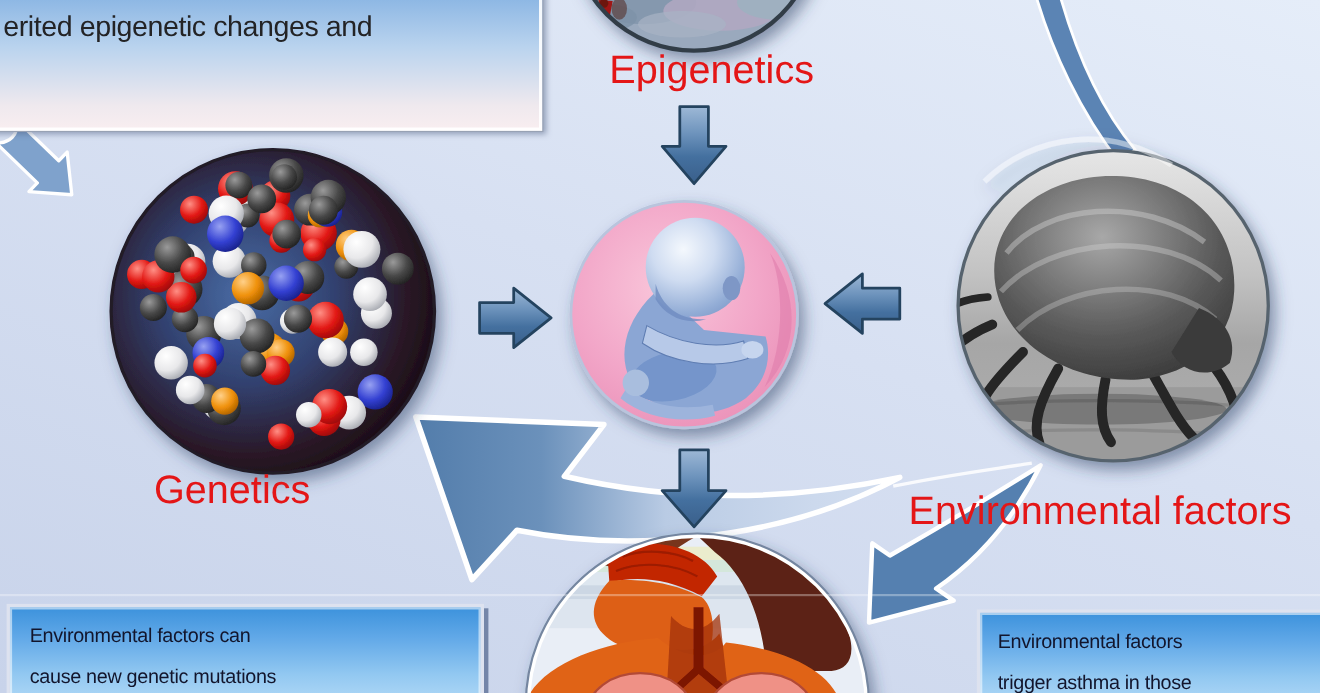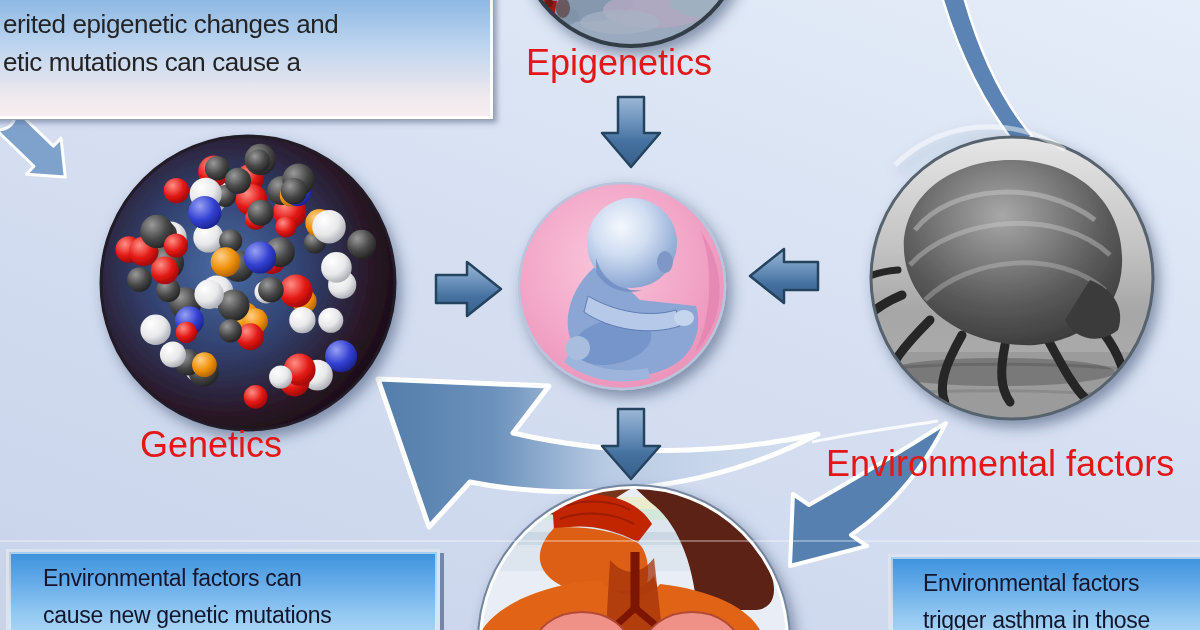--- a/index.html
+++ b/index.html
@@ -3,39 +3,39 @@
 <meta charset="utf-8">
 <style>
   html,body{margin:0;padding:0;}
   #stage{
     position:relative;width:1200px;height:630px;overflow:hidden;
     background:linear-gradient(200deg,#e5edf9 0%,#d7e0f2 45%,#c8d3ea 100%);
     font-family:"Liberation Sans",sans-serif;
   }
   #art{position:absolute;left:0;top:0;}
   .red-label{position:absolute;color:#e41617;font-size:36px;white-space:nowrap;}
-  #lbl-epi{left:526px;top:42px;width:214px;text-align:left;}
+  #lbl-epi{left:526px;top:42px;width:214px;text-align:right;}
   #lbl-gen{left:140px;top:424px;}
   #lbl-env{left:826px;top:443px;}
   .box{position:absolute;}
   #box-tl{
     left:-18px;top:-10px;width:512px;height:130px;padding:14px 0 0 20px;box-sizing:border-box;
     background:linear-gradient(180deg,#85b2e2 0%,#b9d3ee 40%,#efe9ee 82%,#f9eef0 100%);
     border:1px solid #98a2b4;
     box-shadow:inset 0 0 0 3px rgba(255,255,255,.9),3px 3px 5px rgba(80,95,130,.5);
   }
   #box-tl .bl{font-size:26px;line-height:38px;letter-spacing:-.4px;color:#232325;white-space:nowrap;}
   .blue-box{
     background:linear-gradient(180deg,#3c92dc 0%,#62a9e8 30%,#92c8f1 65%,#b9ddf8 100%);
     border:3px solid #dde2ef;box-sizing:border-box;
     box-shadow:inset 0 0 0 2px rgba(255,255,255,.55),4px 4px 0 rgba(28,52,100,.5);
   }
   #box-bl{left:6px;top:549px;width:434px;height:100px;padding:8px 0 0 18px;}
   #box-br{left:888px;top:554px;width:404px;height:96px;padding:8px 0 0 16px;}
-  .blue-box .bl{font-size:23px;line-height:37px;letter-spacing:-.3px;color:#12152c;white-space:nowrap;margin-left:16px;}
+  .blue-box .bl{font-size:18px;line-height:37px;letter-spacing:-.3px;color:#12152c;white-space:nowrap;}
   #hline{position:absolute;left:0;top:540px;width:100%;height:2px;background:rgba(255,255,255,.32);}
 </style>
 </head>
 <body>
 
 <div id="stage">
 
 <svg id="art" width="1200" height="630" viewBox="0 0 1200 630">
   <defs>
     <filter id="ds" x="-30%" y="-30%" width="160%" height="160%">
@@ -307,21 +307,20 @@
     <path d="M 618 409 L 644 409 L 644 446 L 660 446 L 631 479 L 602 446 L 618 446 Z" fill="url(#arrG)" stroke="#24435f" stroke-width="2.5" stroke-linejoin="round"></path>
   </g>
 
   <g transform="translate(16,110) rotate(44)">
     <path d="M 0 0 L 52 0 L 52 -11 L 82 14 L 52 39 L 52 28 L 0 28 C 9 19 9 9 0 0 Z" fill="#7fa2cc" stroke="#ffffff" stroke-width="3" stroke-linejoin="round"></path>
   </g>
 </svg>
 
 <div class="box" id="box-tl">
   <div class="bl">erited epigenetic changes and</div>
-  <div class="bl">etic mutations can cause a</div>
 </div>
 
 <div class="box blue-box" id="box-bl">
   <div class="bl">Environmental factors can</div>
   <div class="bl">cause new genetic mutations</div>
 </div>
 
 <div class="box blue-box" id="box-br">
   <div class="bl">Environmental factors</div>
   <div class="bl">trigger asthma in those</div>

